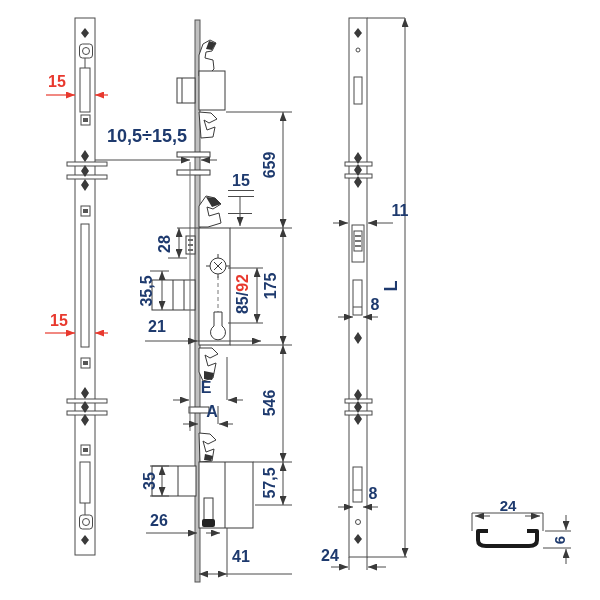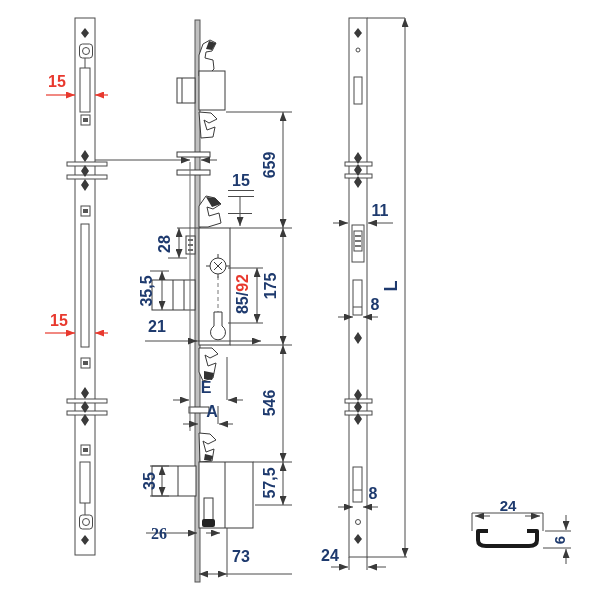--- a/index.html
+++ b/index.html
@@ -236,36 +236,37 @@
     <line x1="545" y1="531" x2="571" y2="531"></line>
     <line x1="543" y1="548" x2="571" y2="548"></line>
     <line x1="566" y1="515" x2="566" y2="530" marker-end="url(#ah)"></line>
     <line x1="566" y1="564" x2="566" y2="549" marker-end="url(#ah)"></line>
   </g>
 </svg>
 
   <div class="t red" style="left:57px;top:82px;">15</div>
   <div class="t red" style="left:59px;top:321px;">15</div>
 
+  <div class="t lg" style="left:147px;top:136px;">10,5÷15,5</div>
   <div class="t" style="left:241px;top:181px;">15</div>
   <div class="t rot" style="left:270px;top:165px;">659</div>
   <div class="t rot" style="left:165px;top:244px;">28</div>
   <div class="t rot" style="left:147px;top:291px;">35,5</div>
   <div class="t" style="left:157px;top:327px;text-align:right;">21</div>
   <div class="t rot" style="left:243px;top:294px;"><span>85/</span><span class="red">92</span></div>
   <div class="t rot" style="left:271px;top:286px;">175</div>
   <div class="t" style="left:206px;top:388px;">E</div>
   <div class="t" style="left:212px;top:412px;">A</div>
   <div class="t rot" style="left:270px;top:403px;">546</div>
   <div class="t rot" style="left:270px;top:483px;">57,5</div>
   <div class="t rot" style="left:150px;top:481px;">35</div>
-  <div class="t" style="left:159px;top:534px;font-family:Liberation Serif, serif;">26</div>
-  <div class="t" style="left:241px;top:557px;">73</div>
-
-  <div class="t" style="left:380px;top:211px;">11</div>
+  <div class="t" style="left:159px;top:521px;">26</div>
+  <div class="t" style="left:241px;top:557px;">41</div>
+
+  <div class="t" style="left:400px;top:211px;">11</div>
   <div class="t" style="left:375px;top:305px;">8</div>
   <div class="t rot lg" style="left:391px;top:286px;">L</div>
   <div class="t" style="left:373px;top:494px;">8</div>
   <div class="t" style="left:330px;top:556px;">24</div>
 
   <div class="t sm" style="left:508px;top:505px;">24</div>
   <div class="t rot sm" style="left:559px;top:540px;">6</div>
 </div>
 
 </body></html>

